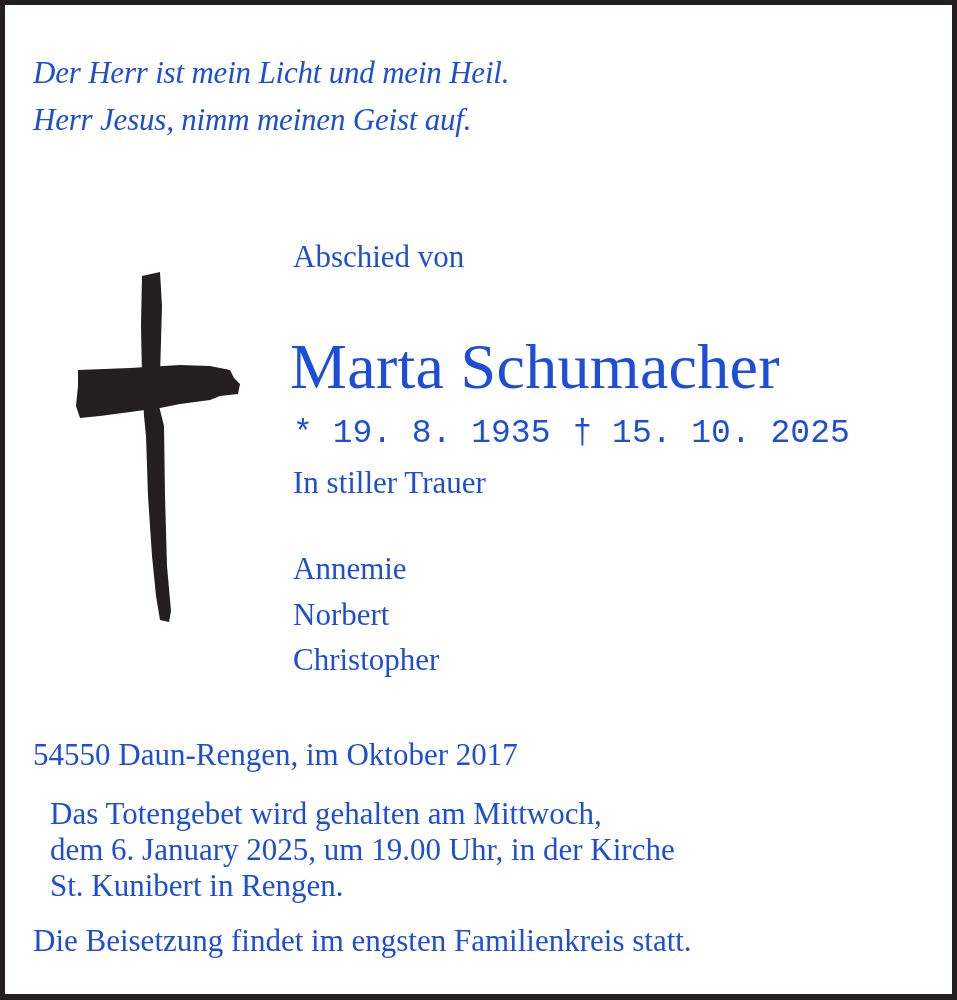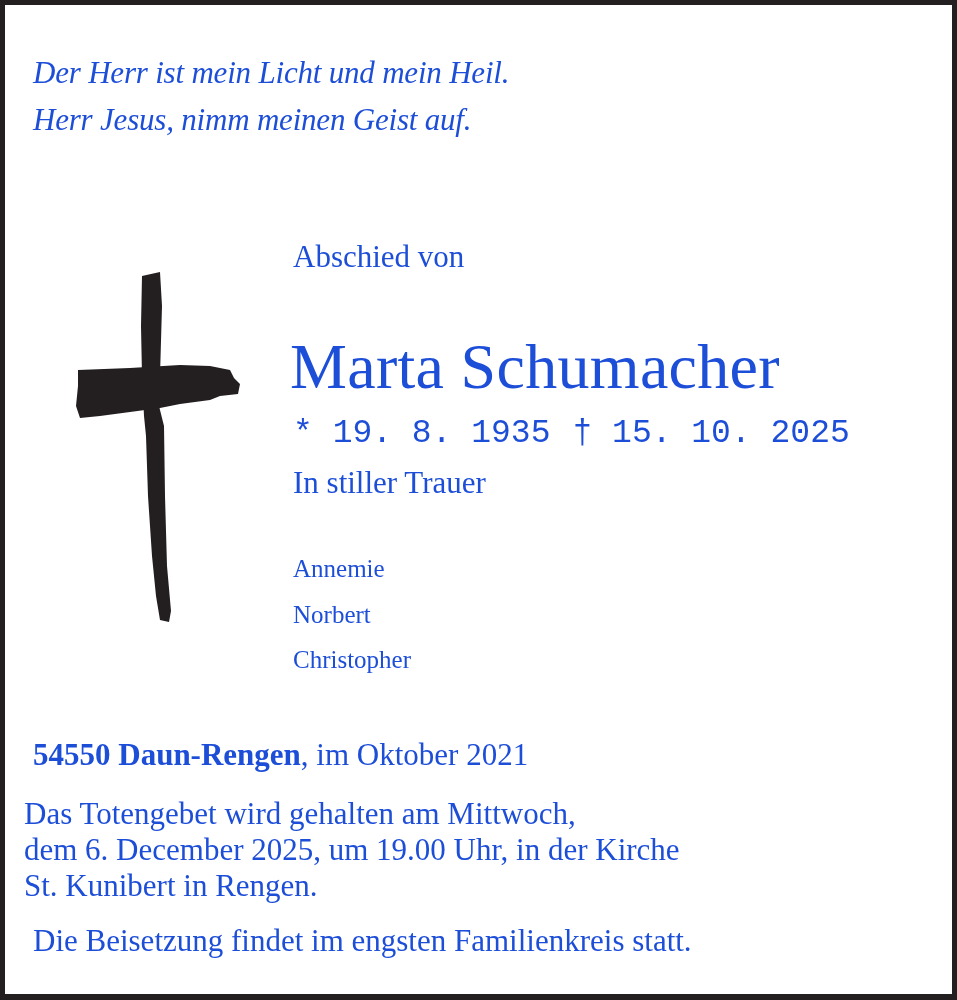--- a/index.html
+++ b/index.html
@@ -24,23 +24,23 @@
       font-style: italic;
       font-size: 31px;
       line-height: 46.5px;
       letter-spacing: -0.2px;
     }
     .intro { font-size: 31px; line-height: 37px; }
     .name { font-size: 64px; line-height: 70px; letter-spacing: 0.3px; }
     .dates { font-size: 33px; line-height: 32px; font-family: Liberation Mono, monospace; }
     .dates .gap { display: inline-block; width: 22px; }
     .mourn { font-size: 31px; line-height: 36px; }
-    .sign { font-size: 25px; line-height: 45.5px; }
+    .sign { font-size: 31px; line-height: 45.5px; }
     .place { font-size: 31px; line-height: 36px; }
-    .place b { font-weight: bold; }
+    .place b { font-weight: normal; }
     .para { font-size: 31px; line-height: 36px; }
     .cross { position: absolute; left: 70px; top: 266px; width: 175px; height: 362px; }
   </style>
 </head>
 <body>
 
 <div class="frame"></div>
 
 <div class="t verse" style="left:33px; top:50px;">
   <div>Der Herr ist mein Licht und mein Heil.</div>
@@ -70,21 +70,21 @@
 </div>
 
 <div class="t mourn" style="left:293px; top:465px;">In stiller Trauer</div>
 
 <div class="t sign" style="left:293px; top:546px;">
   <div>Annemie</div>
   <div>Norbert</div>
   <div>Christopher</div>
 </div>
 
-<div class="t place" style="left:33px; top:737px;"><b>54550 Daun-Rengen</b><span>, im Oktober 2021</span></div>
+<div class="t place" style="left:33px; top:737px;"><b>54550 Daun-Rengen</b><span>, im Oktober 2017</span></div>
 
-<div class="t para" style="left:24px; top:796px;">
+<div class="t para" style="left:50px; top:796px;">
   <div>Das Totengebet wird gehalten am Mittwoch,</div>
-  <div>dem 6. December 2025, um 19.00 Uhr, in der Kirche</div>
+  <div>dem 6. January 2025, um 19.00 Uhr, in der Kirche</div>
   <div>St. Kunibert in Rengen.</div>
 </div>
 
 <div class="t para" style="left:33px; top:923px;">Die Beisetzung findet im engsten Familienkreis statt.</div>
 
 </body></html>

